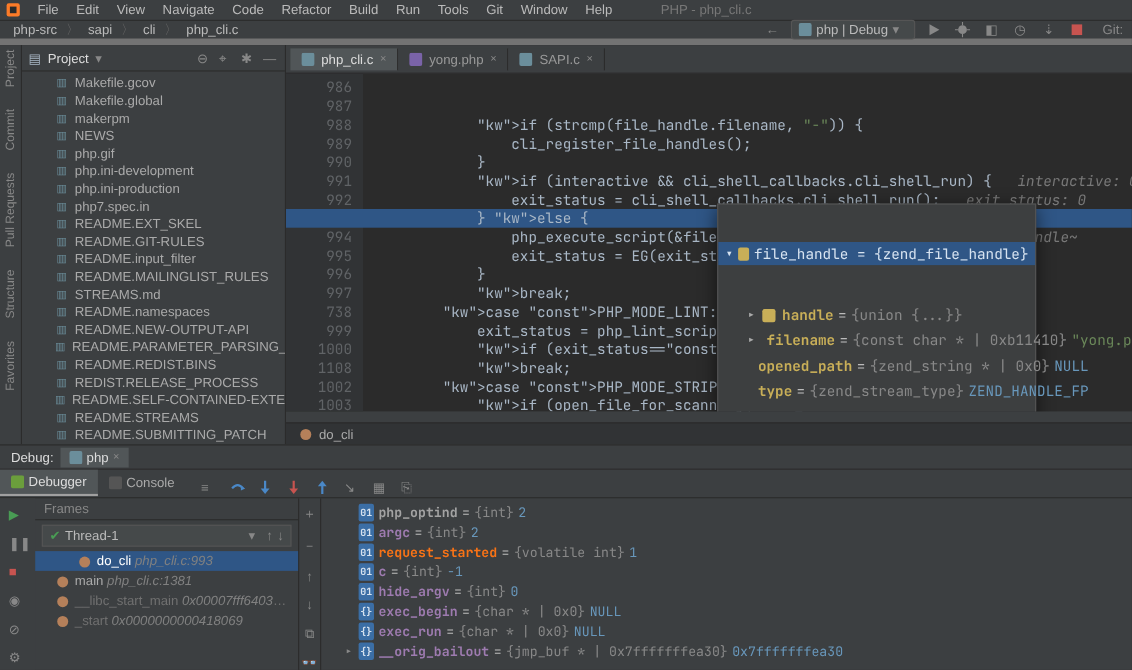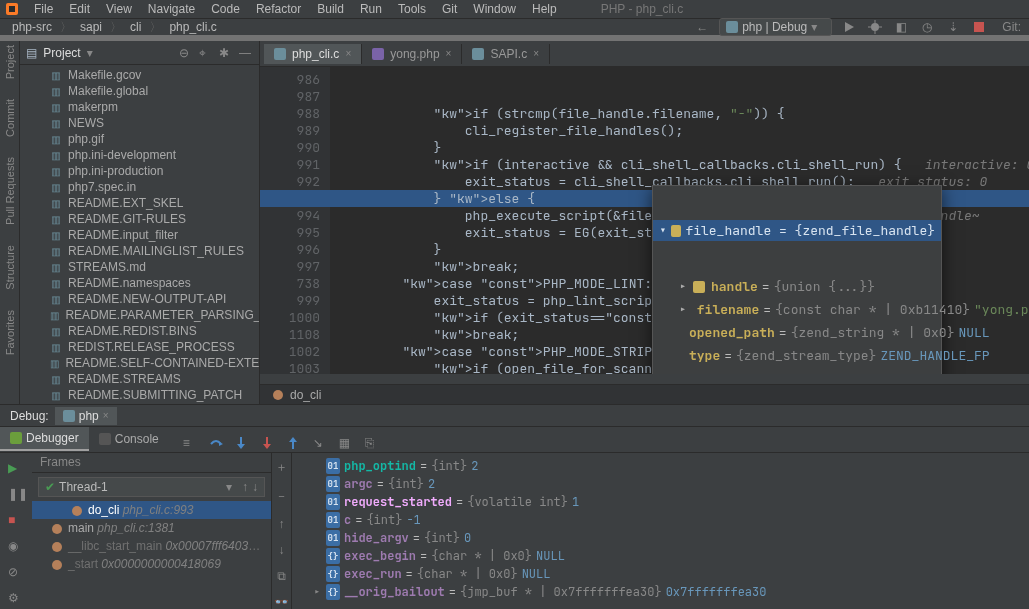--- a/index.html
+++ b/index.html
@@ -461,37 +461,37 @@
             <span style="color:#888;cursor:pointer">↑</span>
             <span style="color:#888;cursor:pointer">↓</span>
             <span style="color:#888;cursor:pointer">⧉</span>
             <span style="color:#888;cursor:pointer">👓</span>
           </div>
           <div style="flex:1; display:flex; flex-direction:column; min-width:0;">
             <div class="var-list" id="var-list">
                 <div class="var-row">
                   <span class="chev"></span>
                   <span class="badge int">01</span> 
-                  <b style="color:#14b8a6">php_optind</b> 
+                  <b style="color:#a3a3a3">php_optind</b> 
                   <span style="color:#bbb">=</span> 
                   <span class="vtype">{int}</span> 
                   <span class="vval">2</span>
                 </div>
                 <div class="var-row">
                   <span class="chev"></span>
                   <span class="badge int">01</span> 
                   <b style="color:#9e7bb0">argc</b> 
                   <span style="color:#bbb">=</span> 
                   <span class="vtype">{int}</span> 
                   <span class="vval">2</span>
                 </div>
                 <div class="var-row">
                   <span class="chev"></span>
                   <span class="badge int">01</span> 
-                  <b style="color:#f0abfc">request_started</b> 
+                  <b style="color:#f97316">request_started</b> 
                   <span style="color:#bbb">=</span> 
                   <span class="vtype">{volatile int}</span> 
                   <span class="vval">1</span>
                 </div>
                 <div class="var-row">
                   <span class="chev"></span>
                   <span class="badge int">01</span> 
                   <b style="color:#9e7bb0">c</b> 
                   <span style="color:#bbb">=</span> 
                   <span class="vtype">{int}</span> 

